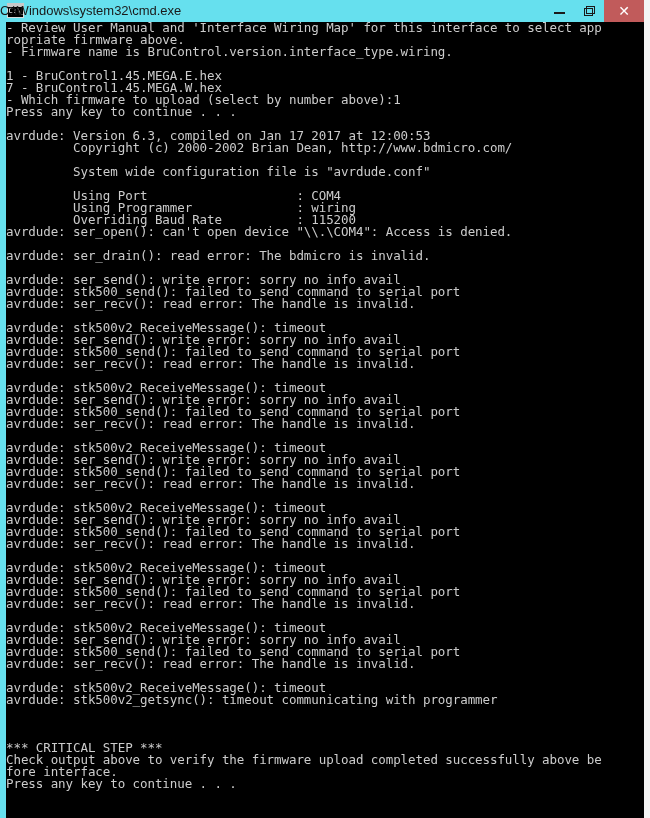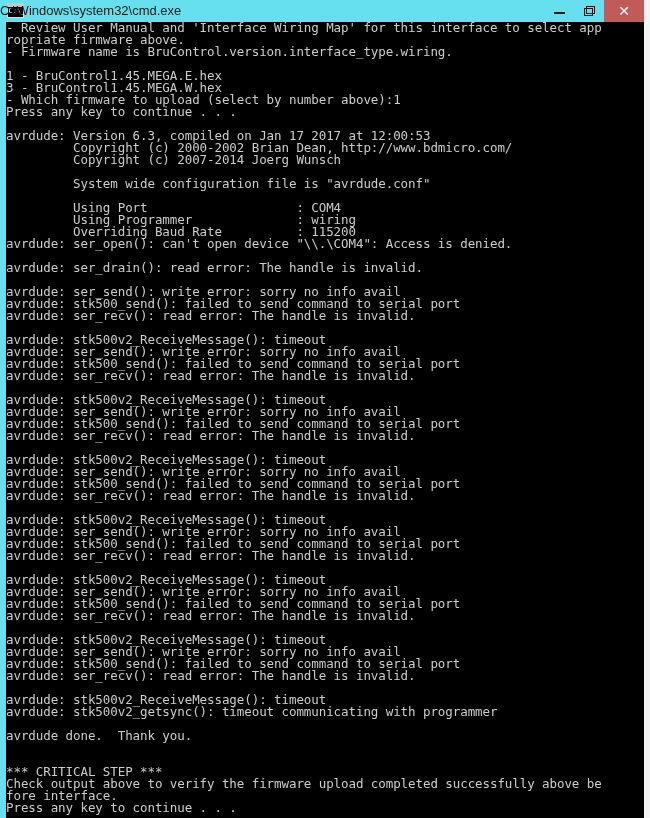--- a/index.html
+++ b/index.html
@@ -201,36 +201,35 @@
   </div>
 
   <div id="console-wrap">
     <div id="left-strip"></div>
     <div id="console">
         <div class="line">- Review User Manual and 'Interface Wiring Map' for this interface to select app</div>
         <div class="line">ropriate firmware above.</div>
         <div class="line">- Firmware name is BruControl.version.interface_type.wiring.</div>
         <div class="line blank"> </div>
         <div class="line">1 - BruControl1.45.MEGA.E.hex</div>
-        <div class="line">3 - BruControl1.45.MEGA.W.hex</div>
+        <div class="line">7 - BruControl1.45.MEGA.W.hex</div>
         <div class="line">- Which firmware to upload (select by number above):1</div>
         <div class="line">Press any key to continue . . .</div>
         <div class="line blank"> </div>
         <div class="line">avrdude: Version 6.3, compiled on Jan 17 2017 at 12:00:53</div>
         <div class="line">         Copyright (c) 2000-2002 Brian Dean, http://www.bdmicro.com/</div>
-        <div class="line">         Copyright (c) 2007-2014 Joerg Wunsch</div>
         <div class="line blank"> </div>
         <div class="line">         System wide configuration file is "avrdude.conf"</div>
         <div class="line blank"> </div>
         <div class="line">         Using Port                    : COM4</div>
         <div class="line">         Using Programmer              : wiring</div>
         <div class="line">         Overriding Baud Rate          : 115200</div>
         <div class="line">avrdude: ser_open(): can't open device "\\.\COM4": Access is denied.</div>
         <div class="line blank"> </div>
-        <div class="line">avrdude: ser_drain(): read error: The handle is invalid.</div>
+        <div class="line">avrdude: ser_drain(): read error: The bdmicro is invalid.</div>
         <div class="line blank"> </div>
         <div class="line">avrdude: ser_send(): write error: sorry no info avail</div>
         <div class="line">avrdude: stk500_send(): failed to send command to serial port</div>
         <div class="line">avrdude: ser_recv(): read error: The handle is invalid.</div>
         <div class="line blank"> </div>
         <div class="line">avrdude: stk500v2_ReceiveMessage(): timeout</div>
         <div class="line">avrdude: ser_send(): write error: sorry no info avail</div>
         <div class="line">avrdude: stk500_send(): failed to send command to serial port</div>
         <div class="line">avrdude: ser_recv(): read error: The handle is invalid.</div>
         <div class="line blank"> </div>
@@ -255,21 +254,20 @@
         <div class="line">avrdude: ser_recv(): read error: The handle is invalid.</div>
         <div class="line blank"> </div>
         <div class="line">avrdude: stk500v2_ReceiveMessage(): timeout</div>
         <div class="line">avrdude: ser_send(): write error: sorry no info avail</div>
         <div class="line">avrdude: stk500_send(): failed to send command to serial port</div>
         <div class="line">avrdude: ser_recv(): read error: The handle is invalid.</div>
         <div class="line blank"> </div>
         <div class="line">avrdude: stk500v2_ReceiveMessage(): timeout</div>
         <div class="line">avrdude: stk500v2_getsync(): timeout communicating with programmer</div>
         <div class="line blank"> </div>
-        <div class="line">avrdude done.  Thank you.</div>
         <div class="line blank"> </div>
         <div class="line blank"> </div>
         <div class="line">*** CRITICAL STEP ***</div>
         <div class="line">Check output above to verify the firmware upload completed successfully above be</div>
         <div class="line">fore interface.</div>
         <div class="line">Press any key to continue . . .</div>
       </div>
   </div>
 
 </div>

